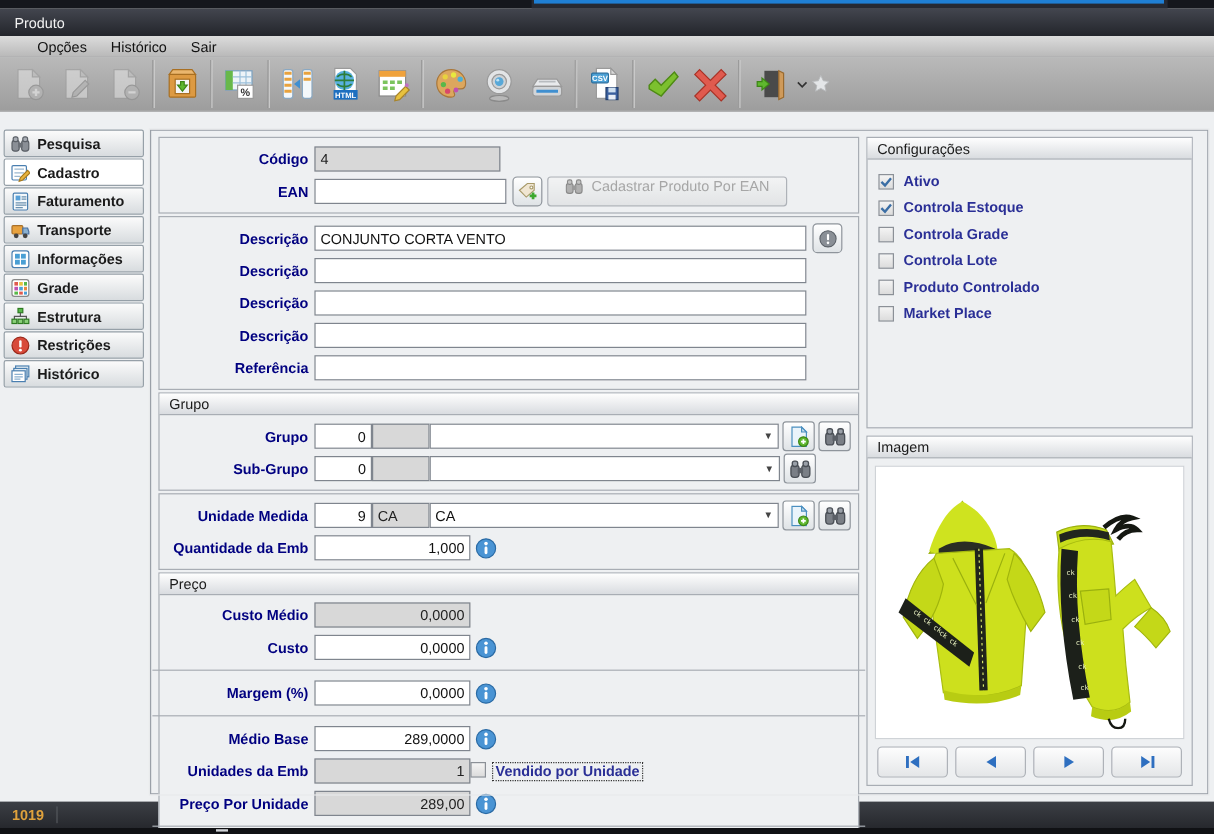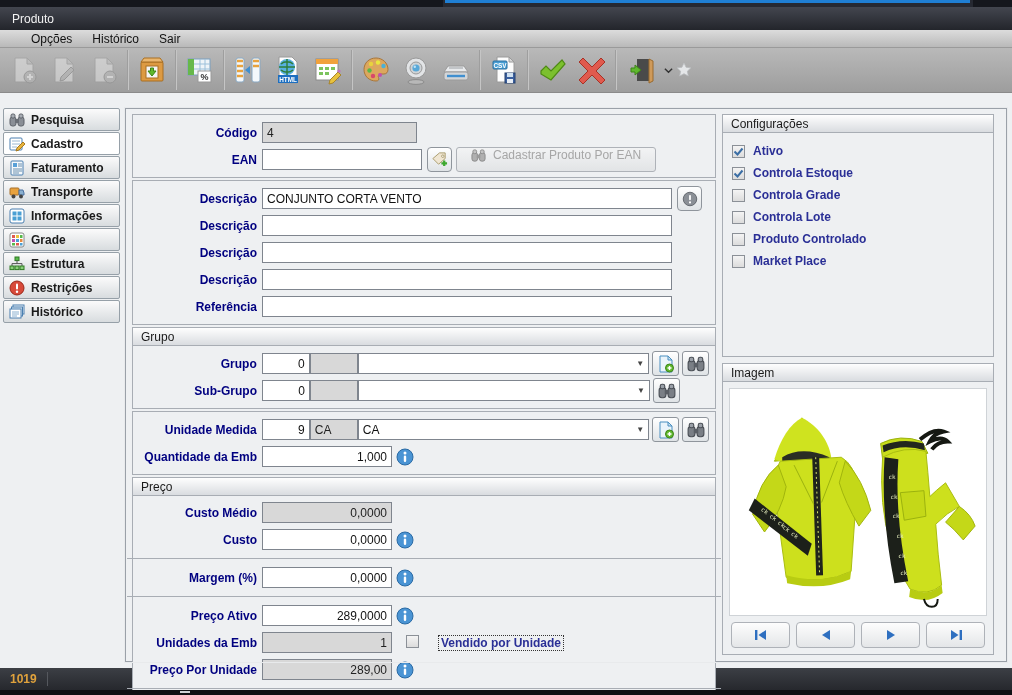--- a/index.html
+++ b/index.html
@@ -59,21 +59,21 @@
   .info-btn { width:18px; height:18px; margin-left:4px; flex:0 0 18px; }
   .warn-btn { width:25px; height:25px; margin-left:5px; border:1px solid #8f959c; border-radius:4px;
     background:linear-gradient(#ffffff,#dfe3e6); display:flex; align-items:center; justify-content:center; }
   .ean-btn { height:25px; margin-left:4px; padding:0 14px; display:flex; align-items:flex-start; gap:7px;
     border:1px solid #aeb2b8; border-radius:3px; background:linear-gradient(#f2f3f4,#e2e4e6);
     font-size:12px; color:#a6a6a6; }
   .caption-bar { height:18px; margin:-4px -6px 4px -6px; padding-left:8px; display:flex; align-items:center;
     background:linear-gradient(#fefefe,#d9dce0); border-bottom:1px solid #a8adb4;
     font-size:12px; color:#1a1a1a; }
   .sub-split { border-top:1px solid #a8adb4; margin:2px -6px; }
-  .chk-focus { margin-left:14px; display:flex; align-items:flex-start; gap:19px; }
+  .chk-focus { margin-left:0; display:flex; align-items:flex-start; gap:5px; }
   .chk-label { font-size:12px; font-weight:bold; color:#2a2f96; border:1px dotted #333; padding:0 2px; }
 
   
   .cbox { width:13px; height:13px; border:1px solid #8b9097; background:linear-gradient(#f4f4f4,#dcdcdc);
     display:flex; align-items:center; justify-content:center; flex:0 0 13px; }
   .cbox svg { width:11px; height:11px; visibility:hidden; }
   .checked .cbox svg { visibility:visible; }
 
   
   .right-col { width:272px; display:flex; flex-direction:column; }
@@ -524,21 +524,21 @@
                 <circle cx="9" cy="9" r="8" fill="#4a94d4" stroke="#2a6aa4"></circle>
                 <circle cx="9" cy="5" r="1.5" fill="#fff"></circle>
                 <rect x="7.8" y="7.5" width="2.4" height="6.4" rx="1.2" fill="#fff"></rect>
               </svg>
           </div>
         </div>
         <div class="sub-split"></div>
 
         <div style="padding:3px 6px;">
           <div class="frow">
-            <span class="flabel">Preço Ativo</span>
+            <span class="flabel">Médio Base</span>
             <input class="w130 num" value="289,0000" style="">
             <svg class="info-btn" viewBox="0 0 18 18">
                 <circle cx="9" cy="9" r="8" fill="#4a94d4" stroke="#2a6aa4"></circle>
                 <circle cx="9" cy="5" r="1.5" fill="#fff"></circle>
                 <rect x="7.8" y="7.5" width="2.4" height="6.4" rx="1.2" fill="#fff"></rect>
               </svg>
           </div>
           <div class="frow">
             <span class="flabel">Unidades da Emb</span>
             <input class="w130 num gray" disabled="" value="1" style="">

